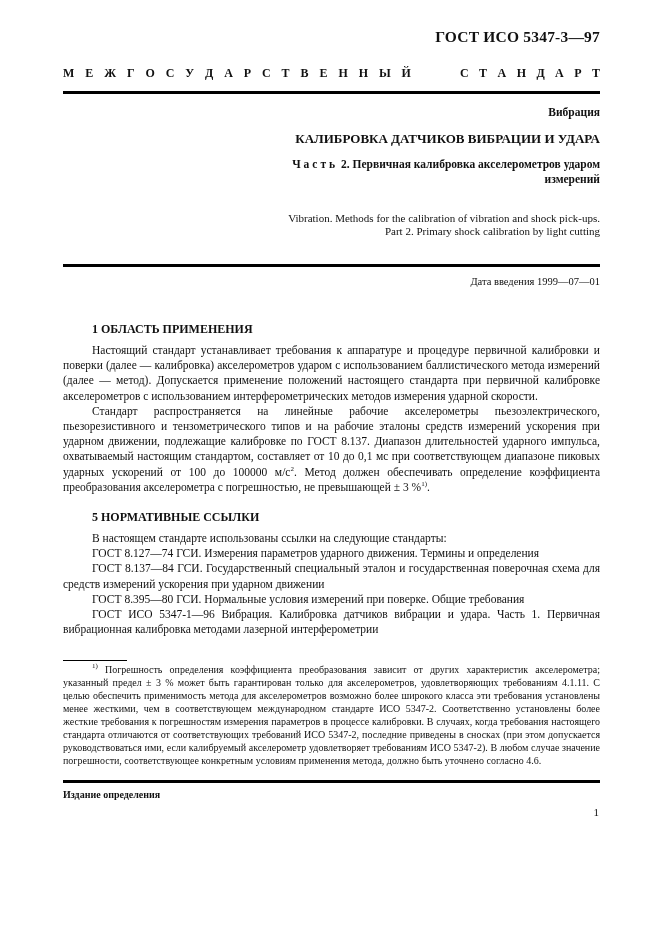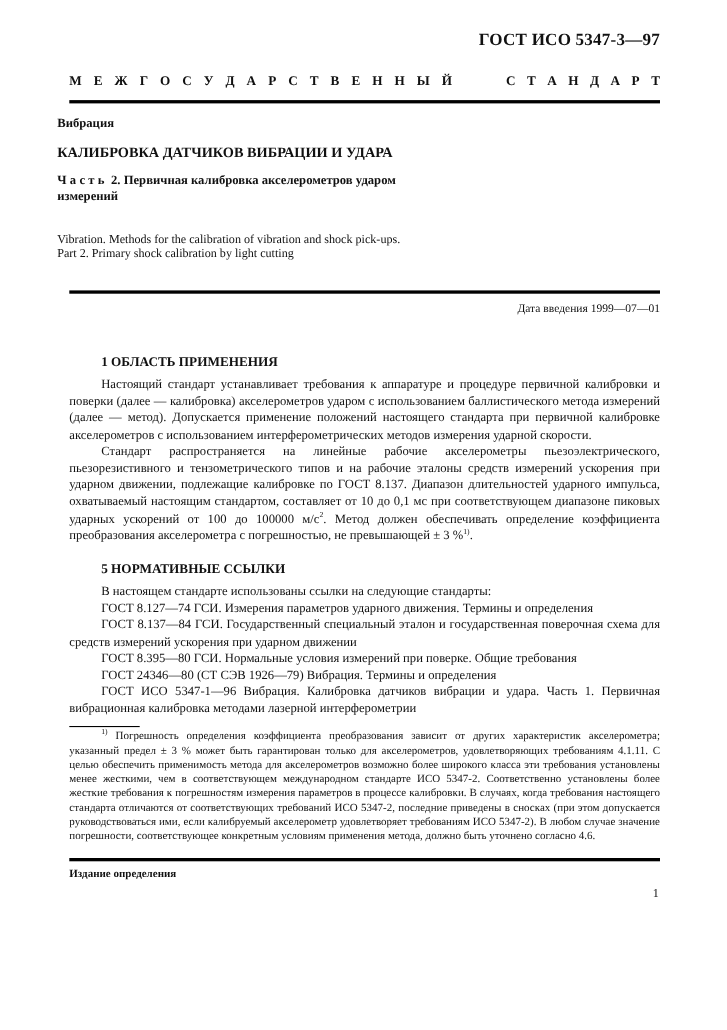--- a/index.html
+++ b/index.html
@@ -5,21 +5,21 @@
   html, body { margin: 0; padding: 0; background: #ffffff; }
   body { width: 661px; height: 936px; position: relative; overflow: hidden;
          font-family: "Liberation Serif", "DejaVu Serif", serif; color: #111; }
   .abs { position: absolute; }
   .doc-code { top: 28px; right: 61px; font-size: 15.5px; font-weight: bold; letter-spacing: 0.2px; }
   .interstate { top: 66px; left: 63px; width: 537px; display: flex; justify-content: space-between;
                 font-size: 12px; font-weight: bold; }
   .interstate .w1 { display: flex; justify-content: space-between; width: 348px; }
   .interstate .w2 { display: flex; justify-content: space-between; width: 140px; }
   .rule { left: 63px; width: 537px; height: 3px; background: #000; }
-  .center { left: 52px; width: 537px; text-align: left; }
+  .center { left: 63px; width: 537px; text-align: right; }
   .subject { top: 106px; font-size: 11.5px; font-weight: bold; }
   .title { top: 131px; font-size: 13px; font-weight: bold; }
   .part { top: 157px; font-size: 11.5px; font-weight: bold; line-height: 15px; }
   .part .spaced { letter-spacing: 3px; }
   .eng { top: 212px; font-size: 11px; line-height: 13px; }
   .date { top: 276px; right: 61px; font-size: 10.5px; font-weight: normal; }
   .h2 { left: 92px; font-size: 12px; font-weight: bold; }
   .para { left: 63px; width: 537px; font-size: 11.5px; line-height: 15.2px; text-align: justify; }
   .para p { margin: 0; text-indent: 29px; }
   .refs p { margin: 0; }
@@ -91,21 +91,20 @@
   <p>Настоящий стандарт устанавливает требования к аппаратуре и процедуре первичной калибровки и поверки (далее — калибровка) акселерометров ударом с использованием баллистического метода измерений (далее — метод). Допускается применение положений настоящего стандарта при первичной калибровке акселерометров с использованием интерферометрических методов измерения ударной скорости.</p>
   <p><span>Стандарт распространяется на линейные рабочие акселерометры пьезоэлектрического, пьезорезистивного и тензометрического типов и на рабочие эталоны средств измерений ускорения при ударном движении, подлежащие калибровке по ГОСТ 8.137. Диапазон длительностей ударного импульса, охватываемый настоящим стандартом, составляет от 10 до 0,1 мс при соответствующем диапазоне пиковых ударных ускорений от 100 до 100000 м/с</span><sup>2</sup><span>. Метод должен обеспечивать определение коэффициента преобразования акселерометра с погрешностью, не превышающей ± 3 %</span><sup>1)</sup><span>.</span></p>
 </div>
 
 <div class="abs h2" style="top:510px;">5 НОРМАТИВНЫЕ ССЫЛКИ</div>
 <div class="abs para refs" style="top:531px;">
   <p class="ind">В настоящем стандарте использованы ссылки на следующие стандарты:</p>
   <p class="ind">ГОСТ 8.127—74  ГСИ. Измерения параметров ударного движения. Термины и определения</p>
   <p class="ind">ГОСТ 8.137—84  ГСИ. Государственный специальный эталон и государственная поверочная схема для средств измерений ускорения при ударном движении</p>
   <p class="ind">ГОСТ 8.395—80  ГСИ. Нормальные условия измерений при поверке. Общие требования</p>
-  <p class="ind">ГОСТ 24346—80 (СТ СЭВ 1926—79)  Вибрация. Термины  и определения</p>
   <p class="ind">ГОСТ ИСО 5347-1—96  Вибрация. Калибровка датчиков вибрации и удара. Часть 1. Первичная вибрационная калибровка методами лазерной интерферометрии</p>
 </div>
 
 <div class="abs fn-rule"></div>
 <div class="abs footnote">
   <p><sup>1)</sup><span> Погрешность определения коэффициента преобразования зависит от других характеристик акселерометра; указанный предел ± 3 % может быть гарантирован только для акселерометров, удовлетворяющих требованиям 4.1.11. С целью обеспечить применимость метода для акселерометров возможно более широкого класса эти требования установлены менее жесткими, чем в соответствующем международном стандарте ИСО 5347-2. Соответственно установлены более жесткие требования к погрешностям измерения параметров в процессе калибровки. В случаях, когда требования настоящего стандарта отличаются от соответствующих требований ИСО 5347-2, последние приведены в сносках (при этом допускается руководствоваться ими, если калибруемый акселерометр удовлетворяет требованиям ИСО 5347-2). В любом случае значение погрешности, соответствующее конкретным условиям применения метода, должно быть уточнено согласно 4.6.</span></p>
 </div>
 
 <div class="abs rule" style="top:780px;"></div>
 <div class="abs edition">Издание определения</div>

